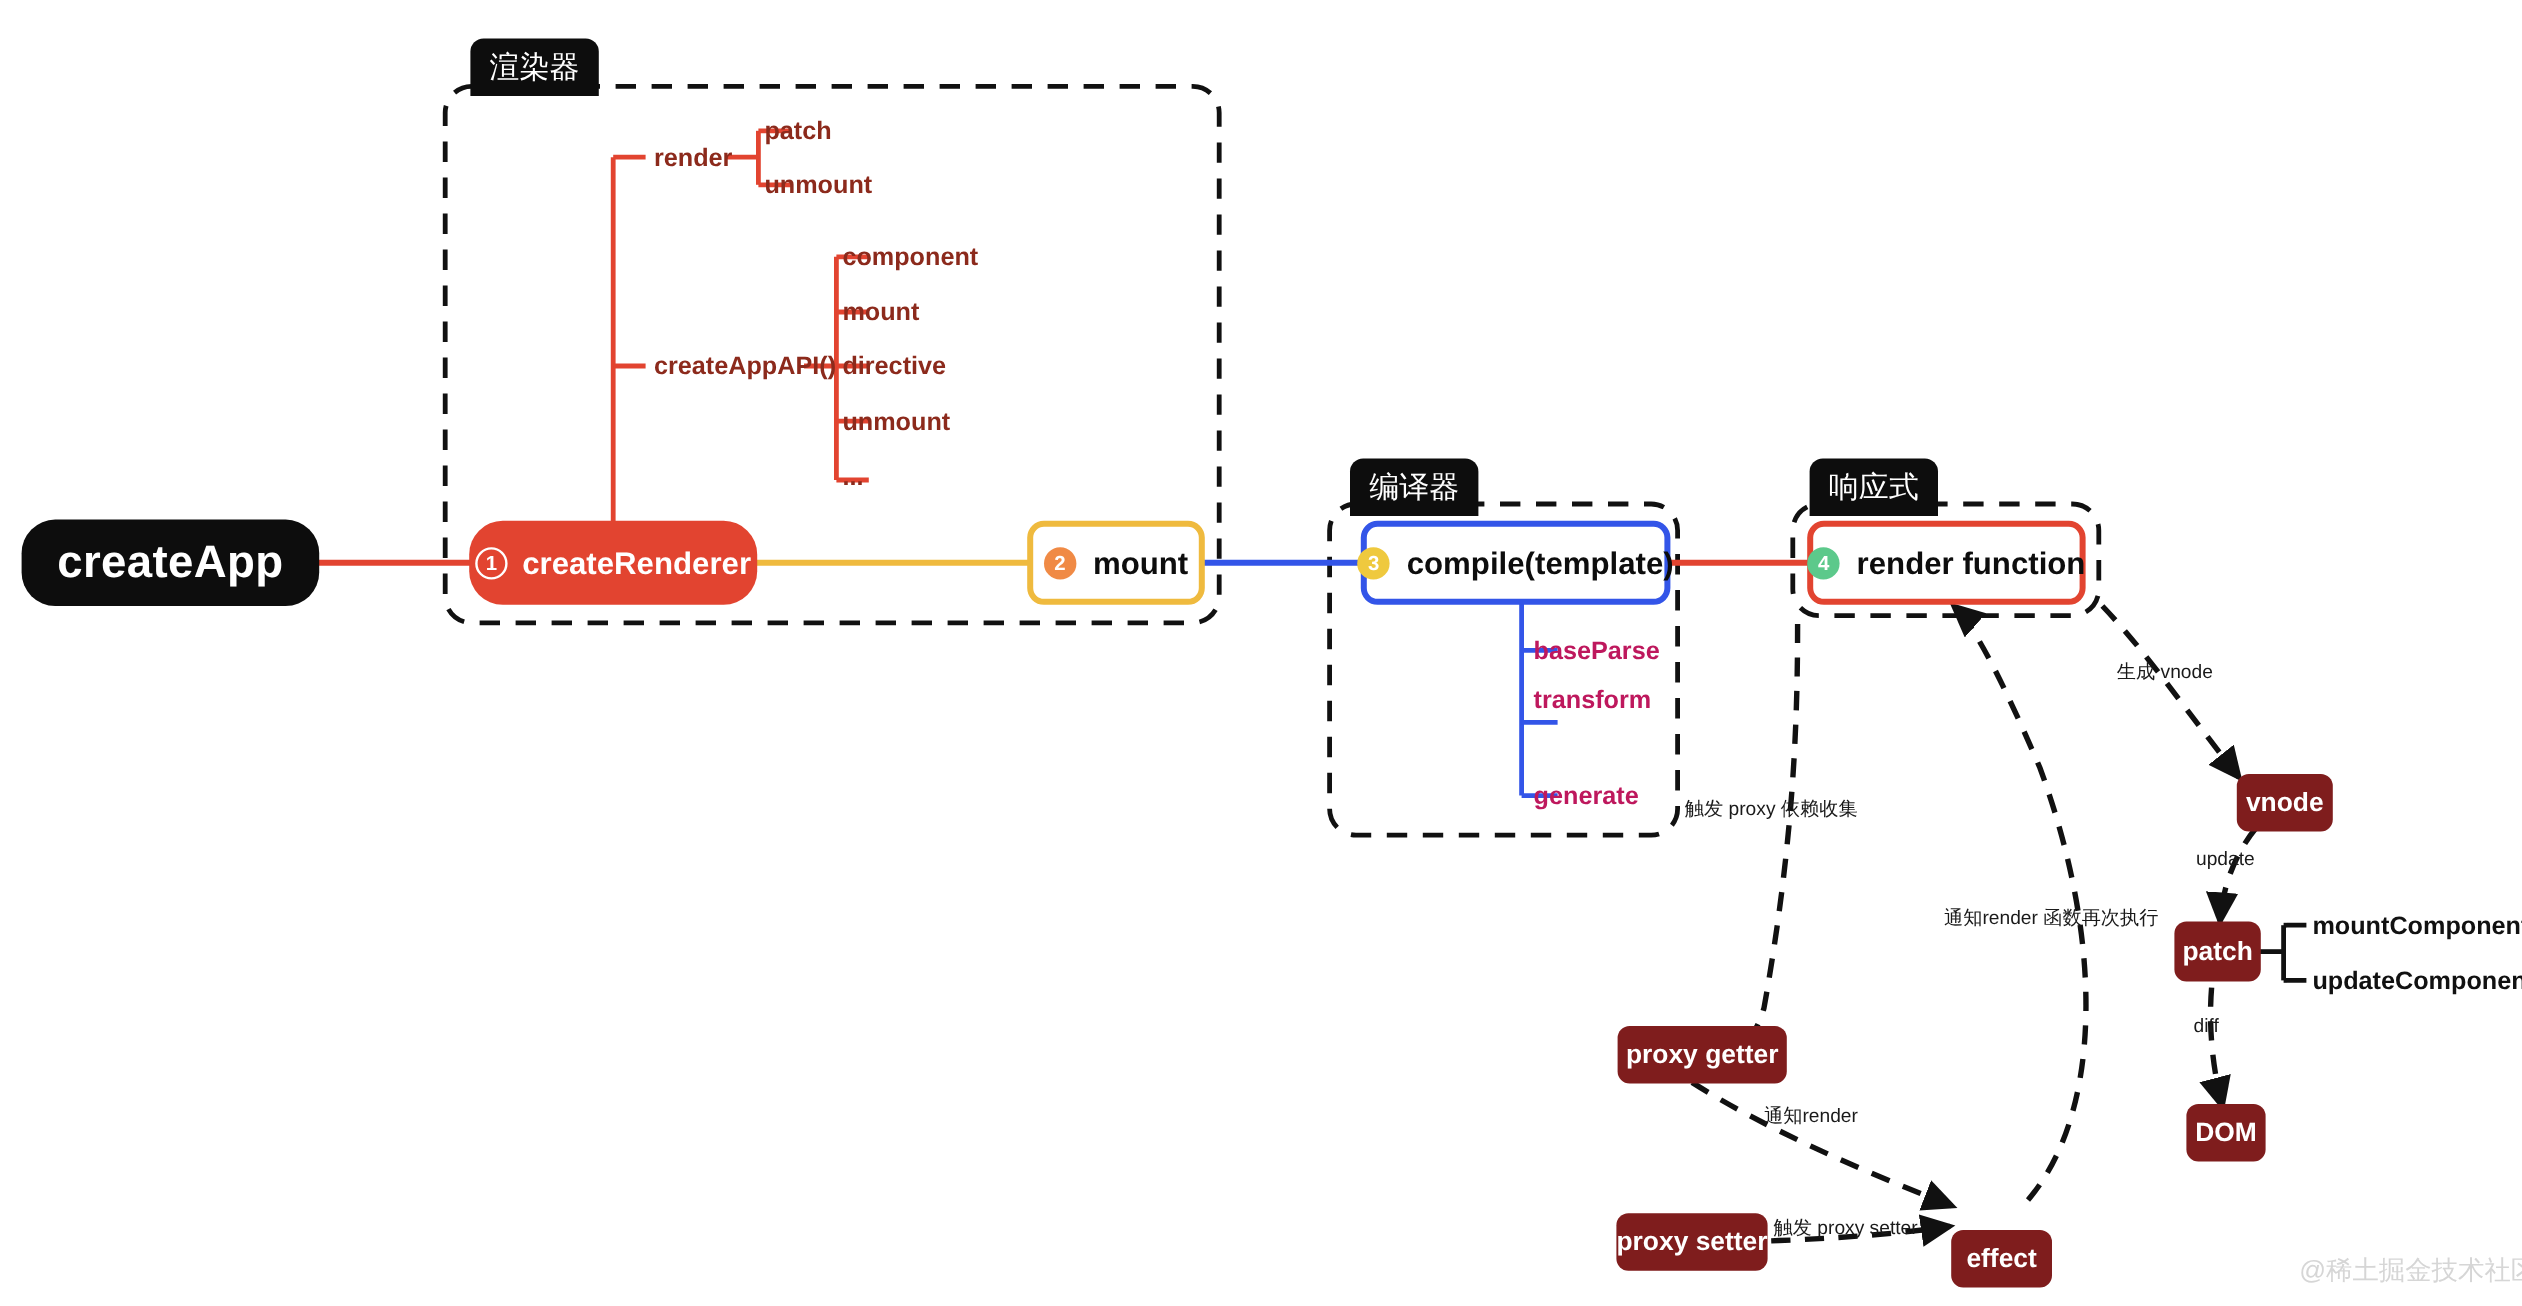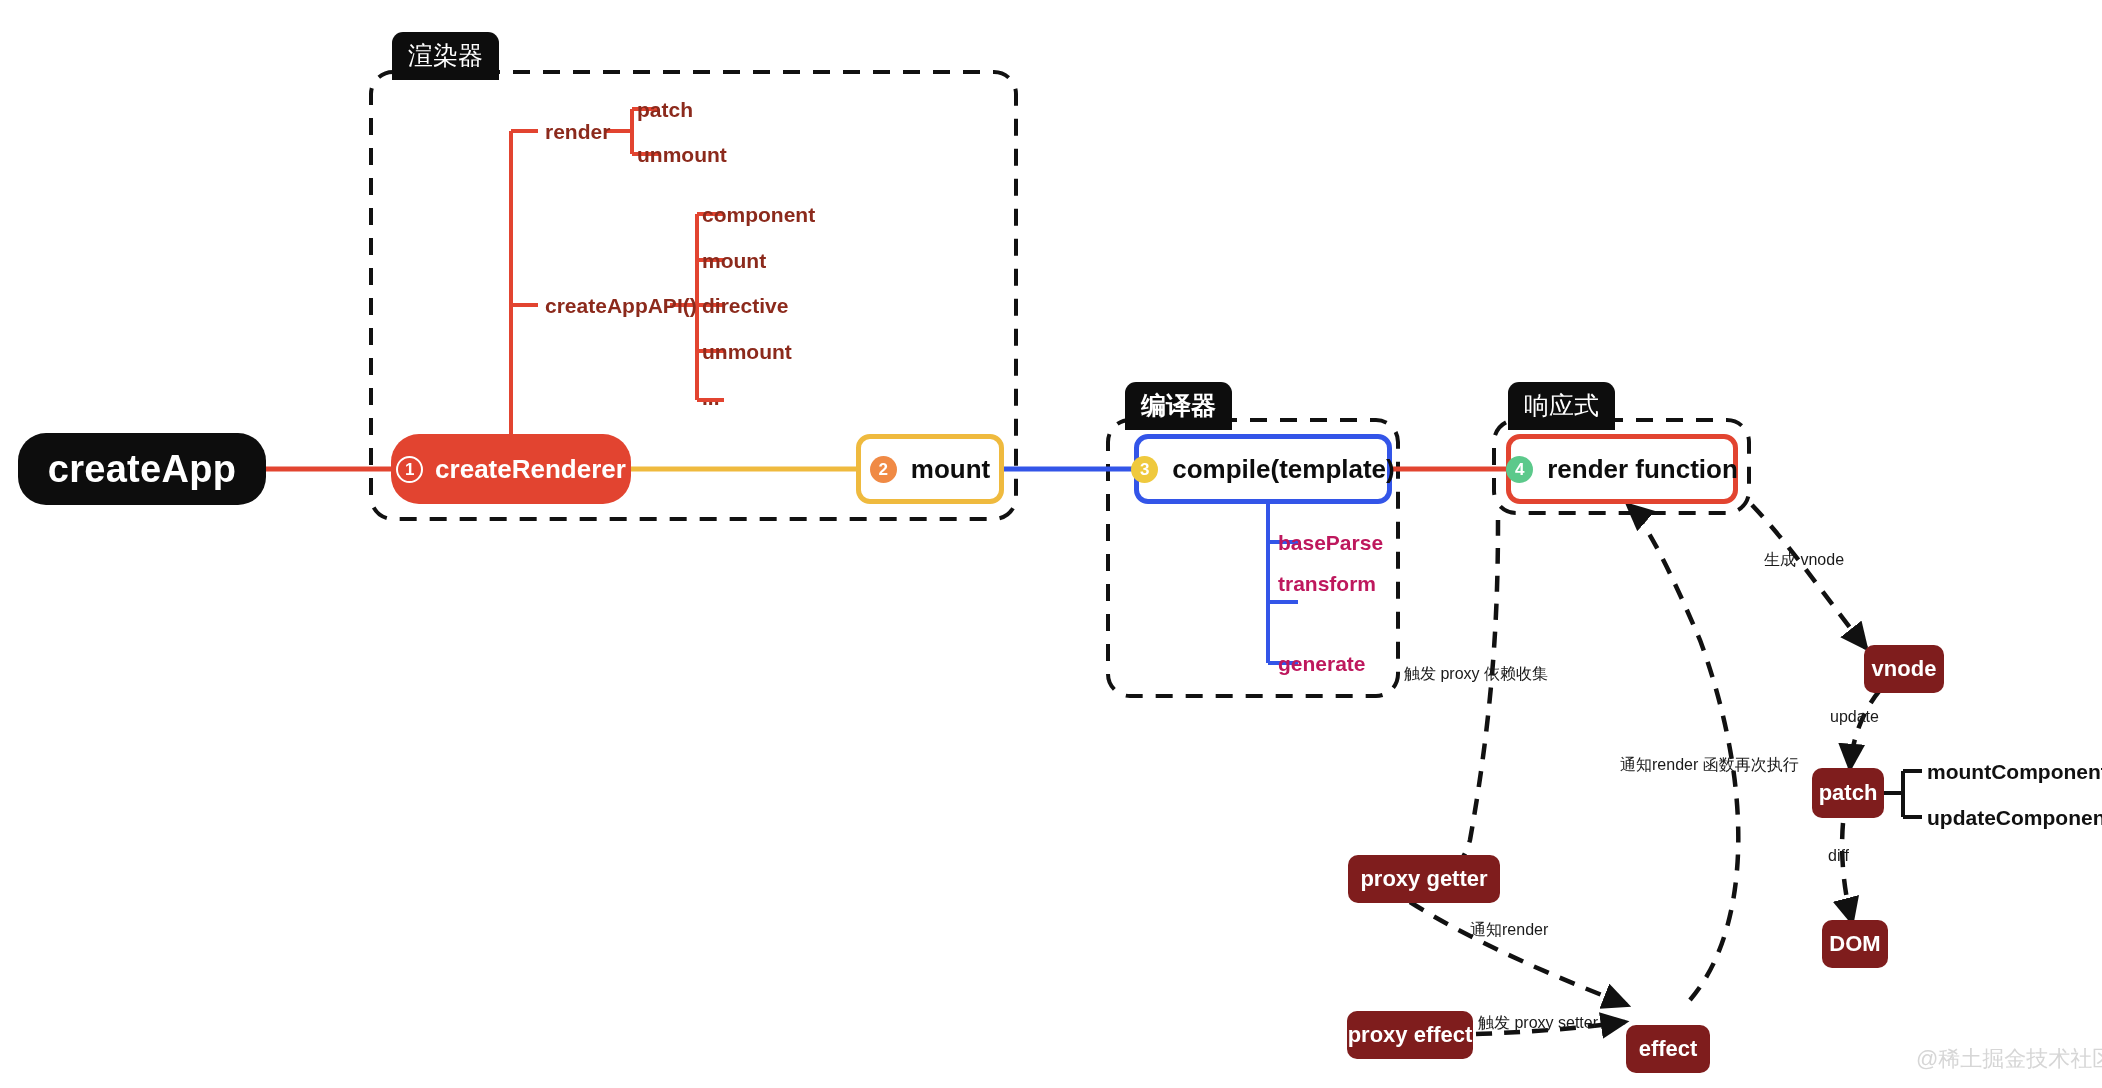--- a/index.html
+++ b/index.html
@@ -181,21 +181,21 @@
     <path d="M1498,520 C1498,600 1495,700 1470,840 C1460,875 1440,880 1420,874" fill="none" stroke="#111111" stroke-width="4.5" stroke-dasharray="16 12" marker-end="url(#arrowhead)"></path>
 
     <path d="M1410,902 C1470,940 1550,975 1627,1005" fill="none" stroke="#111111" stroke-width="4.5" stroke-dasharray="16 12" marker-end="url(#arrowhead)"></path>
 
     <path d="M1420,1035 C1490,1035 1570,1030 1625,1022" fill="none" stroke="#111111" stroke-width="4.5" stroke-dasharray="16 12" marker-end="url(#arrowhead)"></path>
 
     <path d="M1690,1000 C1750,930 1755,790 1700,640 C1670,570 1645,520 1628,505" fill="none" stroke="#111111" stroke-width="4.5" stroke-dasharray="16 12" marker-end="url(#arrowhead)"></path>
   </svg>
 
   <div class="group-tab" style="left:392px; top:32px;">渲染器</div>
-  <div class="group-tab" style="left:1125px; top:382px;font-weight:bold;">编译器</div>
+  <div class="group-tab" style="left:1125px; top:382px;">编译器</div>
   <div class="group-tab" style="left:1508px; top:382px;">响应式</div>
 
   <div class="node chip-dark" style="left:18px; top:433px; width:248px; height:72px;">
     <span>createApp</span>
   </div>
 
   <div class="node chip-red-fill" style="left:391px; top:434px; width:240px; height:70px;">
     <span class="badge outline-white">1</span>
     <span>createRenderer</span>
   </div>
@@ -235,26 +235,26 @@
   </div>
 
   <div class="node small-red-box" style="left:1812px; top:768px; width:72px; height:50px;">
     <span>patch</span>
   </div>
 
   <div class="node small-red-box" style="left:1822px; top:920px; width:66px; height:48px;">
     <span>DOM</span>
   </div>
 
-  <div class="node small-red-box" style="left:1348px; top:855px; width:152px; height:48px;">
+  <div class="node small-red-box" style="left:1348px; top:855px; width:141px; height:48px;">
     <span>proxy getter</span>
   </div>
 
   <div class="node small-red-box" style="left:1347px; top:1011px; width:126px; height:48px;">
-    <span>proxy effect</span>
+    <span>proxy setter</span>
   </div>
 
   <div class="node small-red-box" style="left:1626px; top:989px; width:84px; height:48px;margin-top:36px;">
     <span>effect</span>
   </div>
 
   <div class="leaf dark" style="left:1927px; top:760px;">mountComponent</div>
   <div class="leaf dark" style="left:1927px; top:806px;">updateComponent</div>
 
   <div class="anno" style="left:1764px; top:550px;">生成 vnode</div>

